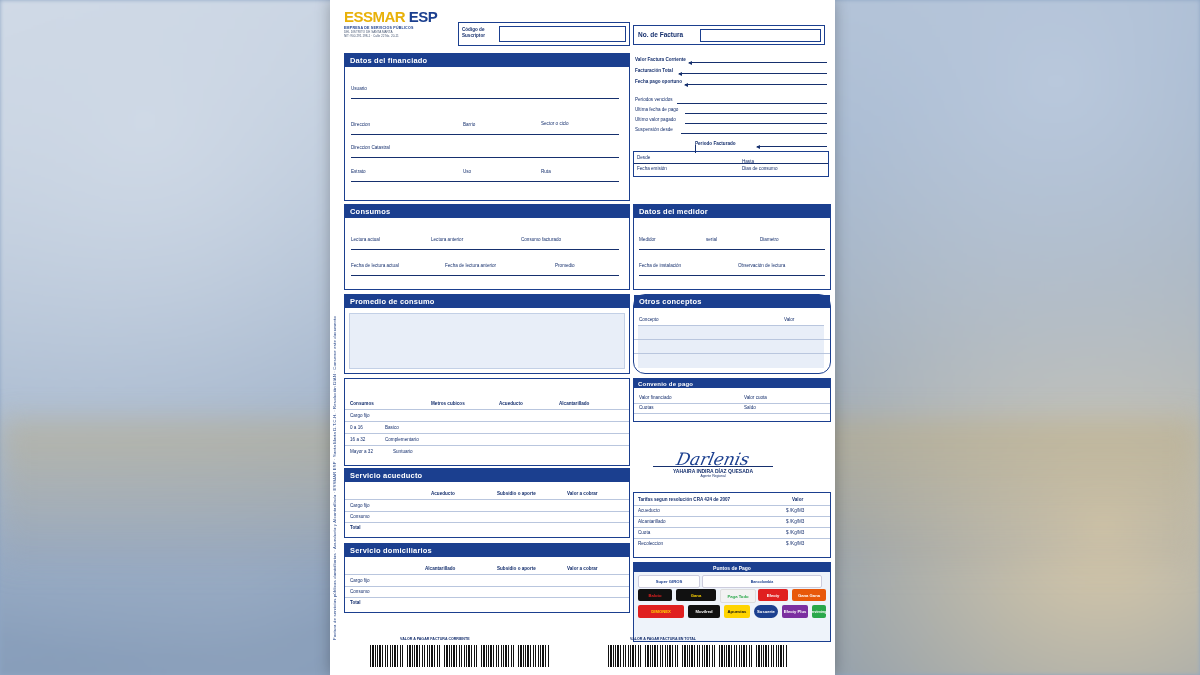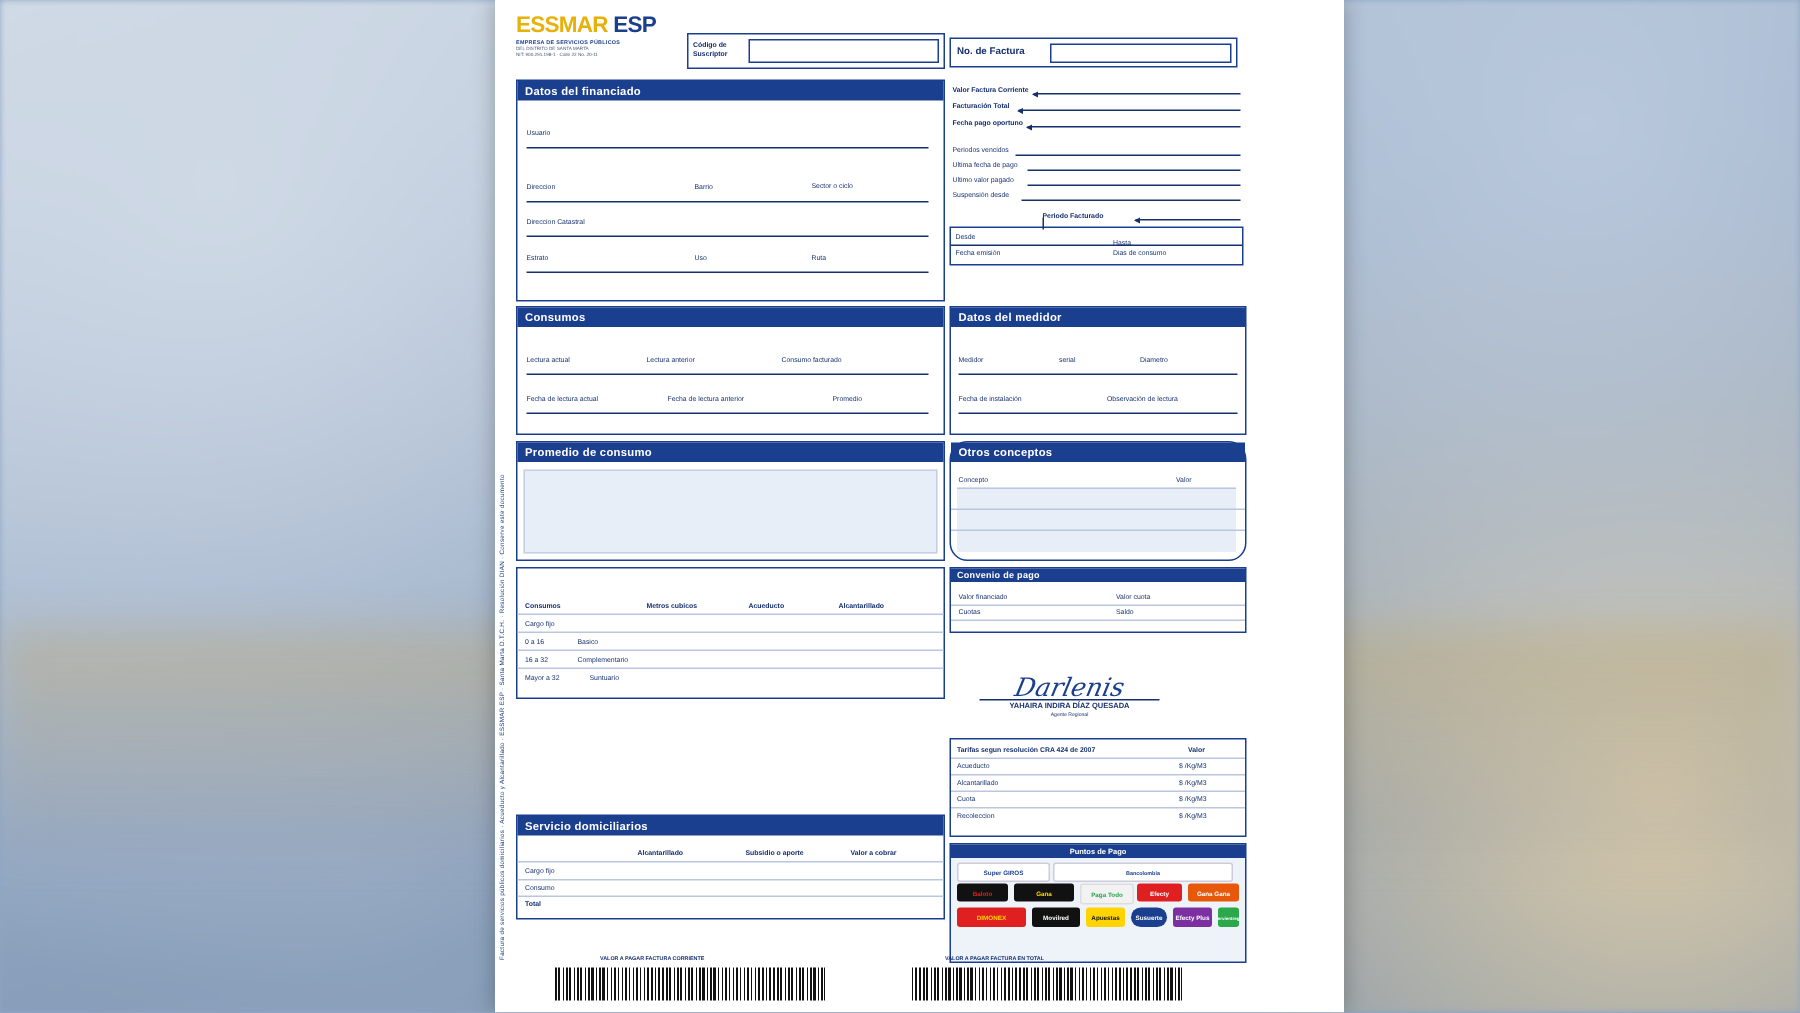--- a/index.html
+++ b/index.html
@@ -21,21 +21,21 @@
     filter:blur(2px);
   }
   .bg-band{
     position:absolute;left:0;right:0;top:62%;height:22%;
     background:linear-gradient(180deg, rgba(190,170,120,.45), rgba(140,150,170,.15));
     filter:blur(14px);
   }
 
   
   .sheet{
-    position:absolute;left:330px;top:0;width:566px;height:675px;
+    position:absolute;left:330px;top:0;width:505px;height:675px;
     background:#ffffff;
     box-shadow:0 0 14px rgba(0,0,0,.28);
     overflow:hidden;
   }
 
   
   .side-strip{
     position:absolute;left:2px;top:80px;width:12px;height:560px;
     font-size:4.2px;color:#12357f;
     writing-mode:vertical-rl;transform:rotate(180deg);
@@ -257,20 +257,32 @@
     <div class="rowline" style="top:34px;"></div>
   </div>
 
   <div class="sig" style="left:318px;top:452px;">
     <div class="scrawl">Darlenis</div>
     <div style="border-top:.6px solid #16306e;width:120px;margin:0 auto;"></div>
     <div class="nm">YAHAIRA INDIRA DÍAZ QUESADA</div>
     <div class="rl">Agente Regional</div>
   </div>
 
+  <div class="panel" style="left:14px;top:468px;width:284px;height:68px;">
+    <div class="bar">Servicio acueducto</div>
+    <div class="lbl b" style="left:86px;top:22px;">Acueducto</div>
+    <div class="lbl b" style="left:152px;top:22px;">Subsidio o aporte</div>
+    <div class="lbl b" style="left:222px;top:22px;">Valor a cobrar</div>
+    <div class="rowline" style="top:30px;"></div>
+    <div class="lbl" style="left:5px;top:34px;">Cargo fijo</div>
+    <div class="rowline" style="top:42px;"></div>
+    <div class="lbl" style="left:5px;top:45px;">Consumo</div>
+    <div class="rowline" style="top:53px;"></div>
+    <div class="lbl b" style="left:5px;top:56px;">Total</div>
+  </div>
 
   <div class="panel" style="left:303px;top:492px;width:196px;height:64px;">
     <div class="lbl b" style="left:4px;top:4px;">Tarifas segun resolución CRA 424 de 2007</div>
     <div class="lbl b" style="left:158px;top:4px;">Valor</div>
     <div class="rowline" style="top:12px;"></div>
 
     <div class="lbl" style="left:4px;top:15px;">Acueducto</div>
     <div class="lbl" style="left:152px;top:15px;">$ /Kg/M3</div>
     <div class="rowline" style="top:23px;"></div>
 

